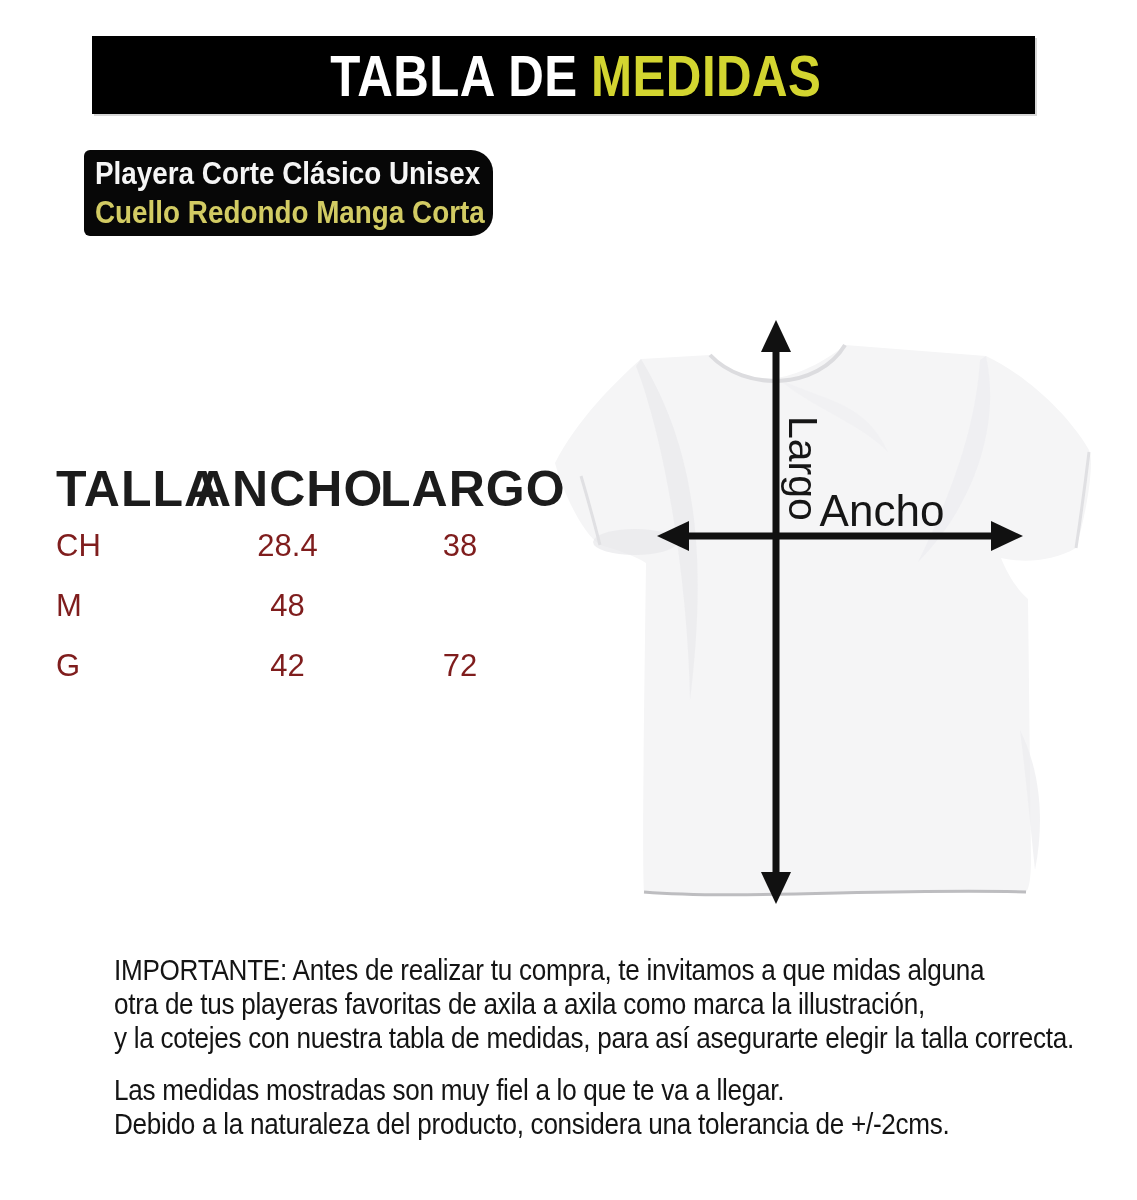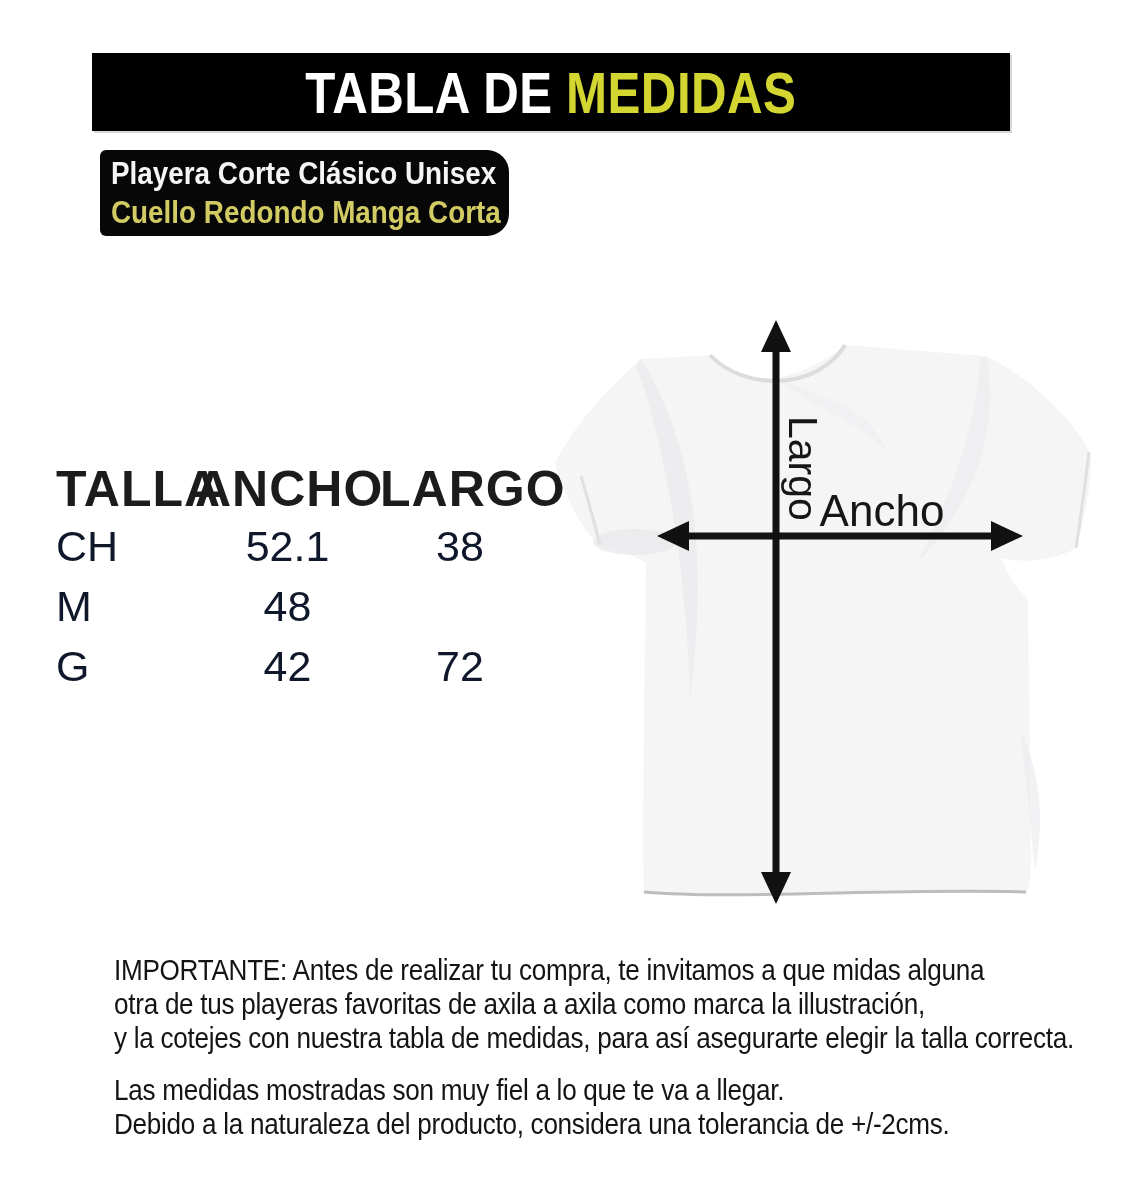--- a/index.html
+++ b/index.html
@@ -7,38 +7,39 @@
     width: 1137px; height: 1200px;
     background: #ffffff;
     position: relative;
     overflow: hidden;
     font-family: "Liberation Sans", sans-serif;
     color: #1a1a1a;
   }
 
   
   .banner {
-    position: absolute; left: 92px; top: 53px;
+    position: absolute; left: 92px; top: 36px;
     width: 918px; height: 78px;
     background: #000000;
     display: flex; align-items: center; justify-content: center;
     box-shadow: 2px 2px 0 rgba(140,140,140,0.35);
+    padding-left: 25px;
   }
   .banner-text {
     font-size: 58px; font-weight: 700; color: #ffffff;
     white-space: nowrap;
     transform: scaleX(0.85); transform-origin: center;
     letter-spacing: 0.5px;
   }
   .banner-text .part-white { margin-right: 16px; }
   .banner-text .part-accent { color: #d3d530; }
 
   
   .subtitle-box {
-    position: absolute; left: 100px; top: 150px;
+    position: absolute; left: 84px; top: 150px;
     width: 409px; height: 86px;
     background: #070707;
     border-radius: 6px 22px 22px 6px;
     box-sizing: border-box;
     padding: 4px 0 0 11px;
   }
   .subtitle-line {
     font-size: 32px; font-weight: 700;
     white-space: nowrap; line-height: 39px;
     transform: scaleX(0.87); transform-origin: left center;
@@ -51,21 +52,21 @@
     position: absolute; left: 40px; top: 460px; width: 512px;
   }
   .trow {
     display: grid;
     grid-template-columns: 155px 185px 160px;
     align-items: center;
     height: 60px;
   }
   .trow.header { height: 56px; }
   .trow.header .cell { font-weight: 700; font-size: 50px; color: #1c1c1c; letter-spacing: 1px; }
-  .cell { font-size: 43px; color: #0f172a; }
+  .cell { font-size: 31px; color: #7f1d1d; }
   .cell.talla { padding-left: 16px; text-align: left; }
   .cell.num { text-align: center; }
 
   
   .tshirt-wrap {
     position: absolute; left: 540px; top: 300px;
     width: 597px; height: 640px;
   }
   .tshirt-svg text {
     font-family: "Liberation Sans", sans-serif;
@@ -100,21 +101,21 @@
 </div>
 
 <div class="size-table">
   <div class="trow header">
     <div class="cell talla">TALLA</div>
     <div class="cell num">ANCHO</div>
     <div class="cell num">LARGO</div>
   </div>
   <div class="trow">
     <div class="cell talla">CH</div>
-    <div class="cell num">52.1</div>
+    <div class="cell num">28.4</div>
     <div class="cell num">38</div>
   </div>
   <div class="trow">
     <div class="cell talla">M</div>
     <div class="cell num">48</div>
   </div>
   <div class="trow">
     <div class="cell talla">G</div>
     <div class="cell num">42</div>
     <div class="cell num">72</div>

